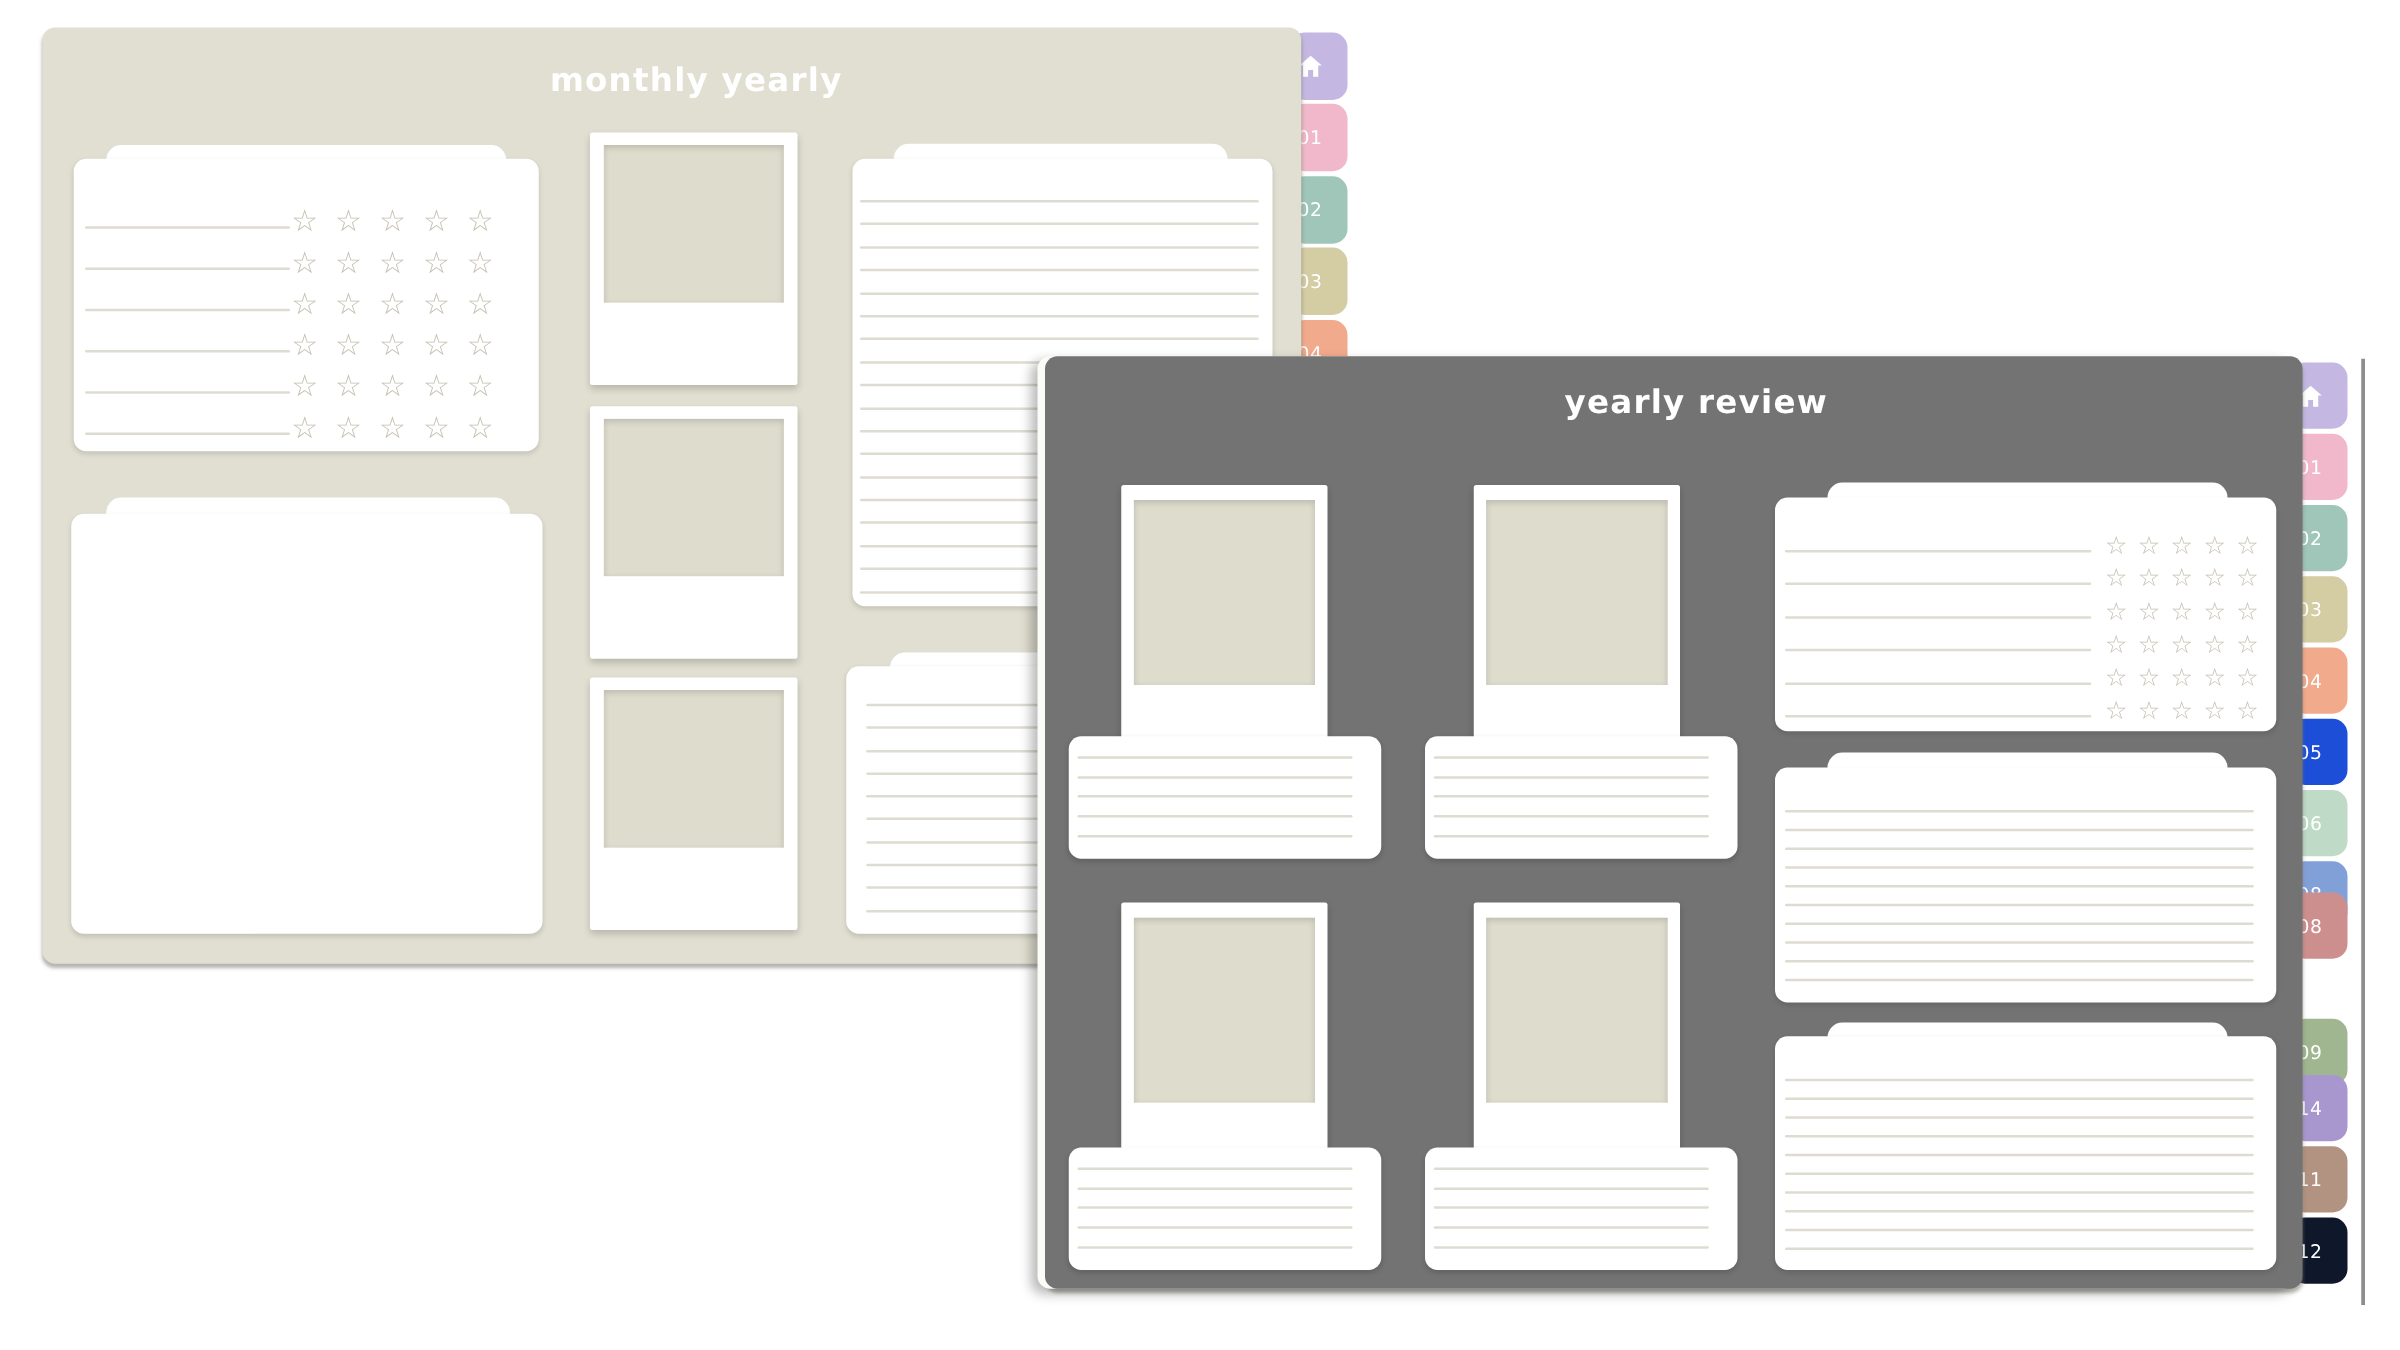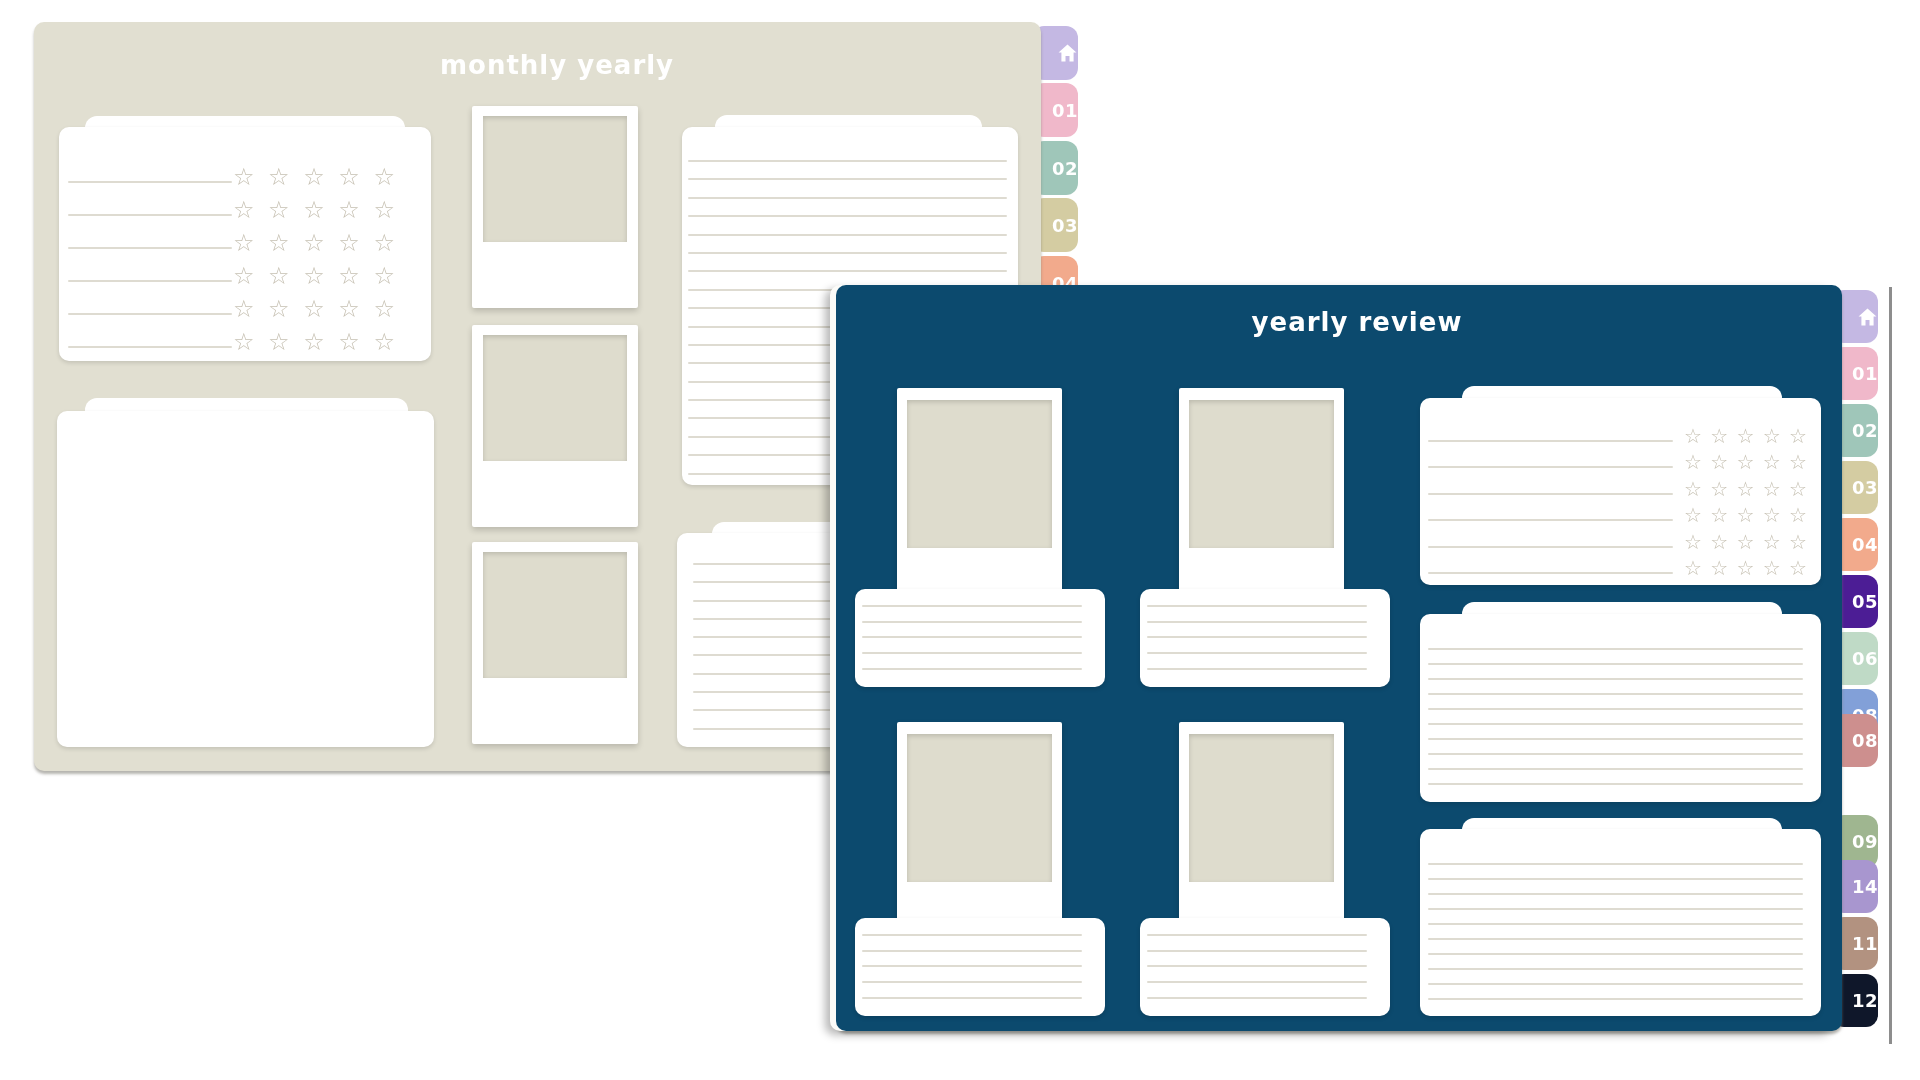--- a/index.html
+++ b/index.html
@@ -9,23 +9,23 @@
 
   
   .page { position:absolute; background:#e1dfd1; border-radius:10px;
           box-shadow:0 3px 3px rgba(120,118,110,.55); }
   .page-monthly { left:34px; top:22px; width:1007px; height:749px; z-index:1; }
   .page-yearly  { left:836px; top:285px; width:1006px; height:746px; z-index:3;
           box-shadow:-6px 0 0 0 #fbfbf8, -11px 4px 9px rgba(0,0,0,.28),
                      0 3px 3px rgba(120,118,110,.55); }
 
   
-  .tab { position:absolute; border-radius:12px; color:#fff; font-weight:700;
-         font-size:18px; letter-spacing:.5px; display:flex; align-items:center;
-         justify-content:flex-end; cursor:pointer; }
+  .tab { position:absolute; border-radius:12px; color:#fff; font-weight:400;
+         font-size:15px; letter-spacing:.5px; display:flex; align-items:center;
+         justify-content:flex-start; cursor:pointer; }
   .m-tab { left:1032px; width:46px; height:54px; z-index:0; padding-left:6px; }
   .y-tab { left:1832px; width:46px; height:53px; z-index:2; padding-left:6px; }
   .tab svg { display:block; }
 
   
   .pill { position:absolute; left:64px; top:23px; width:266px; height:44px;
           background:#fff; border-radius:22px; display:flex; align-items:center;
           justify-content:center; font-weight:700; font-size:26px;
           box-shadow:0 2px 3px rgba(0,0,0,.14); }
   .page-title { position:absolute; color:#fff; font-weight:700; font-size:26px;
@@ -228,21 +228,21 @@
     </div>
   <div class="tab y-tab" style="top: 404px; background-color: rgb(159, 198, 185);">
     <span>02</span>
     </div>
   <div class="tab y-tab" style="top: 461px; background-color: rgb(212, 204, 162);">
     <span>03</span>
     </div>
   <div class="tab y-tab" style="top: 518px; background-color: rgb(242, 170, 140);">
     <span>04</span>
     </div>
-  <div class="tab y-tab" style="top: 575px; background-color: #4c1d95;">
+  <div class="tab y-tab" style="top: 575px; background-color: #1d4ed8;">
     <span>05</span>
     </div>
   <div class="tab y-tab" style="top: 632px; background-color: rgb(191, 218, 198);">
     <span>06</span>
     </div>
   <div class="tab y-tab" style="top: 689px; background-color: rgb(130, 160, 216);">
     <span>08</span>
     </div>
   <div class="tab y-tab" style="top: 714px; background-color: rgb(205, 143, 142);">
     <span>08</span>
@@ -253,21 +253,21 @@
   <div class="tab y-tab" style="top: 860px; background-color: rgb(168, 150, 207);">
     <span>14</span>
     </div>
   <div class="tab y-tab" style="top: 917px; background-color: rgb(178, 146, 128);">
     <span>11</span>
     </div>
   <div class="tab y-tab" style="top: 974px; background-color: #0f172a;">
     <span>12</span>
     </div>
 
-  <div class="page page-yearly" style="background-color: #0c4a6e;">
+  <div class="page page-yearly" style="background-color: #737373;">
 
     <div class="page-title title-y">yearly review</div>
 
     <div class="pol pol-y pol-y1">
       <div class="ph"></div>
       </div>
     <div class="pol pol-y pol-y2">
       <div class="ph"></div>
       </div>
     <div class="pol pol-y pol-y3">

